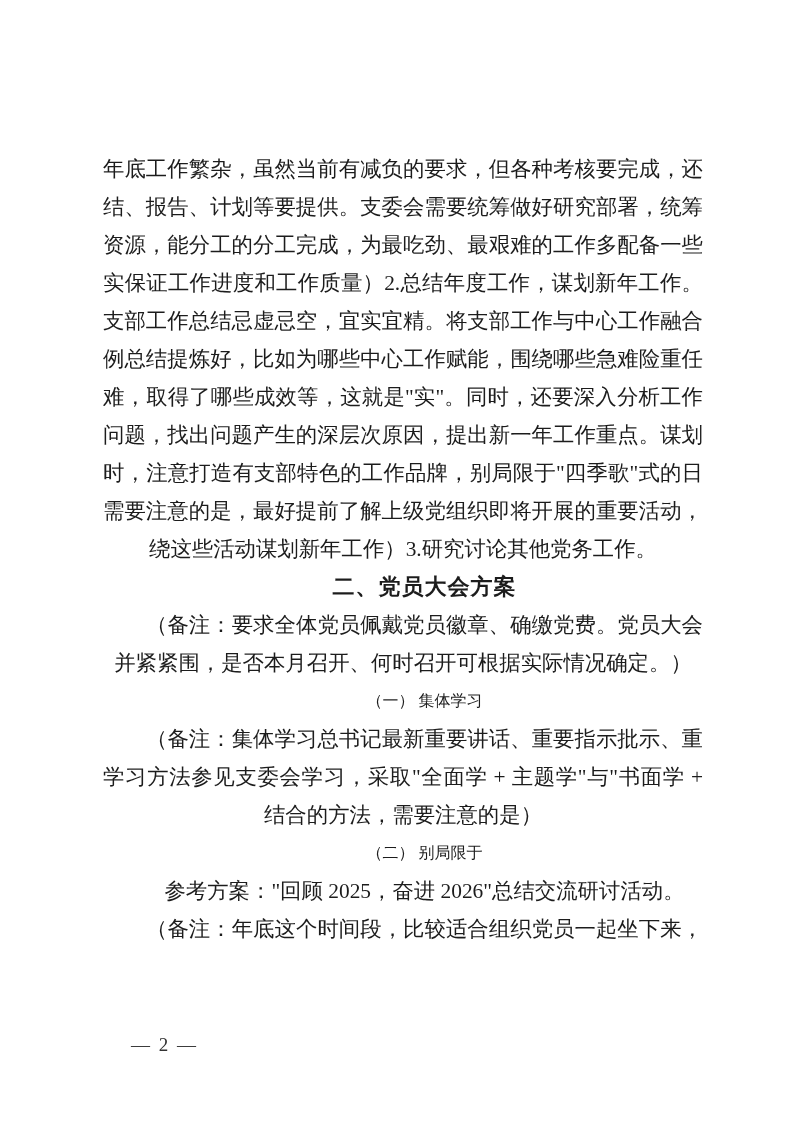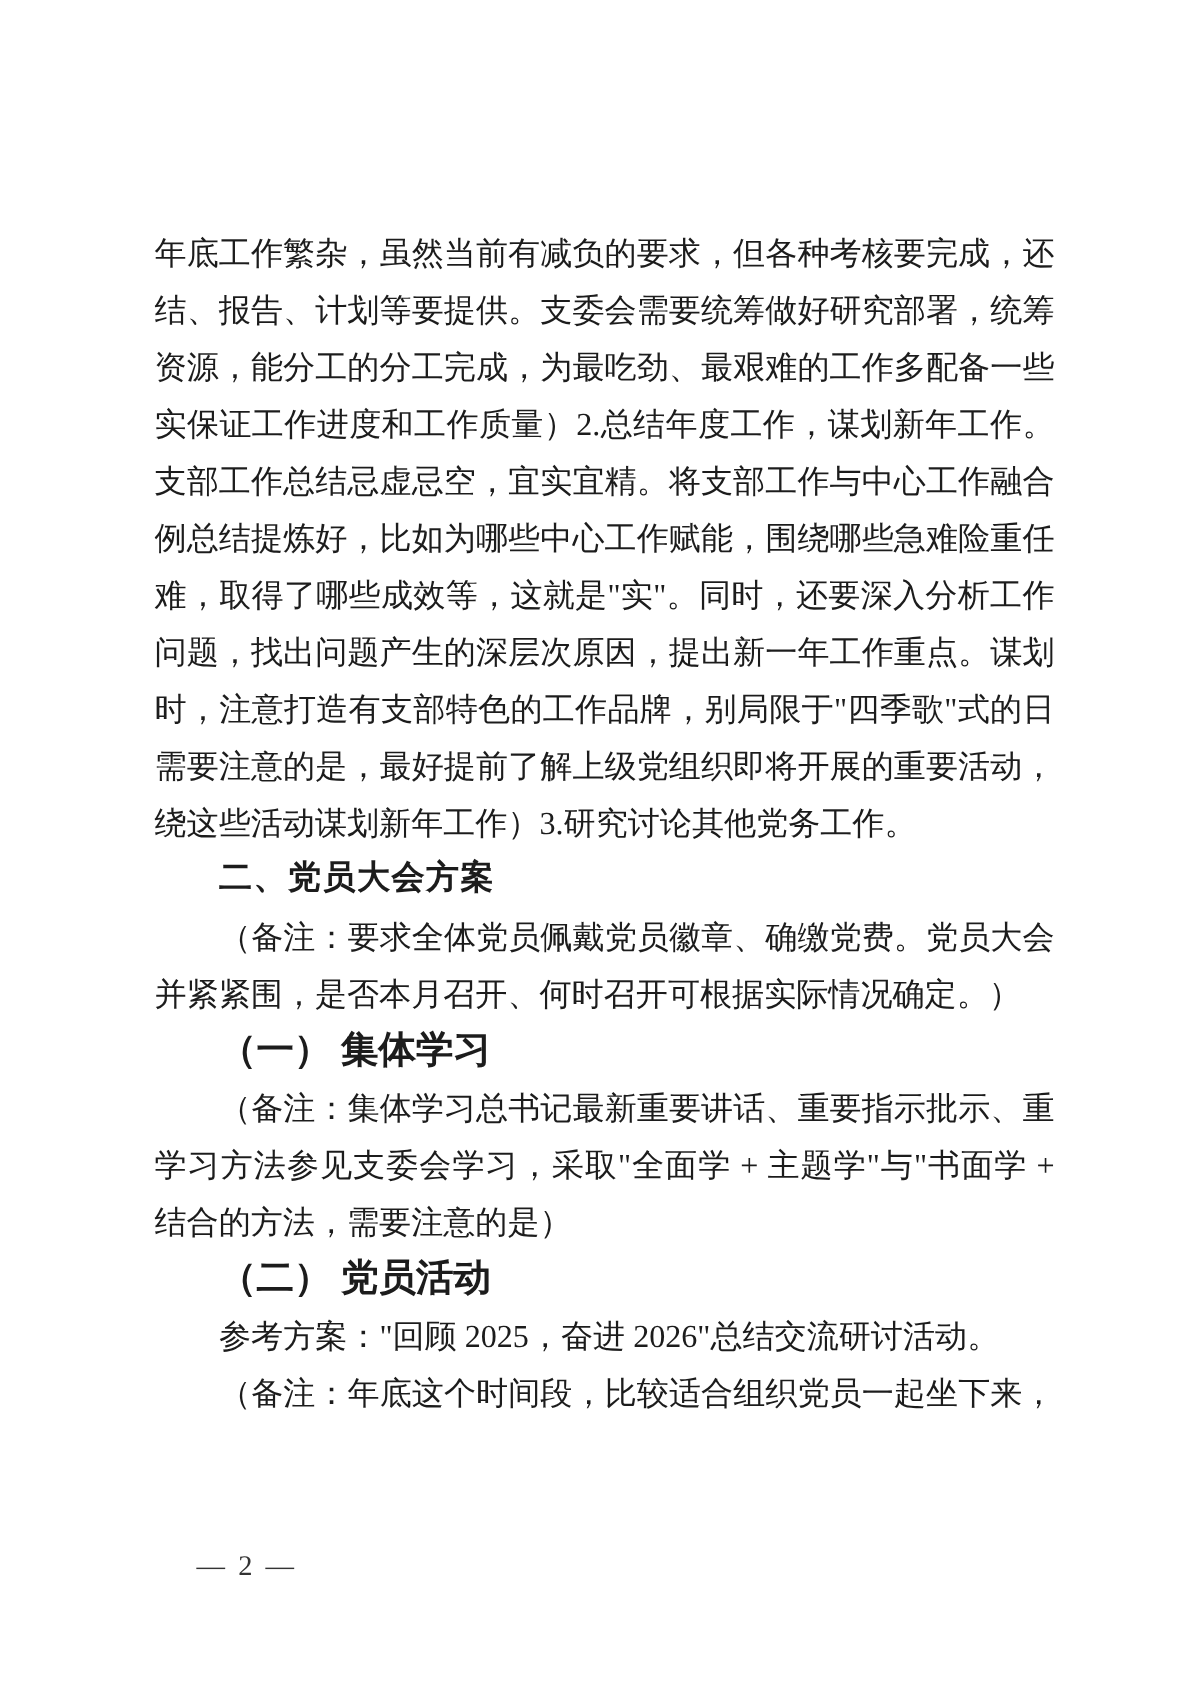--- a/index.html
+++ b/index.html
@@ -22,39 +22,40 @@
     top: 150px;
     width: 600px;
   }
   .ln {
     height: 38px;
     line-height: 38px;
     font-size: 21.4px;
     white-space: nowrap;
     color: #1c1c1c;
     font-family: "Liberation Serif", "DejaVu Serif", serif;
+    text-align: center;
   }
   .fill {
     white-space: normal;
     text-align: justify;
     text-align-last: justify;
     overflow: hidden;
   }
   .ind {
     text-indent: 43px;
   }
   .heading {
-    font-family: Liberation Mono, monospace;
+    font-family: Liberation Serif, serif;
     font-weight: bold;
     font-size: 22px;
     letter-spacing: 1px;
   }
   .subhead {
-    font-weight: 700;
-    font-size: 25px;
+    font-weight: 400;
+    font-size: 16px;
   }
   .footer {
     position: absolute;
     left: 131px;
     top: 1030px;
     height: 30px;
     line-height: 30px;
     font-size: 19px;
     color: #333333;
     letter-spacing: 2px;
@@ -84,21 +85,21 @@
     <div class="ln fill ind">（备注：要求全体党员佩戴党员徽章、确缴党费。党员大会按规定每</div>
     <div class="ln">并紧紧围，是否本月召开、何时召开可根据实际情况确定。）</div>
 
     <div class="ln subhead ind">（一） 集体学习</div>
 
 
     <div class="ln fill ind">（备注：集体学习总书记最新重要讲话、重要指示批示、重要文章。</div>
     <div class="ln fill">学习方法参见支委会学习，采取"全面学 + 主题学"与"书面学 + 现场学"相</div>
     <div class="ln">结合的方法，需要注意的是）</div>
 
-    <div class="ln subhead ind">（二） 党员活动</div>
+    <div class="ln subhead ind">（二） 别局限于</div>
 
     <div class="ln ind">参考方案："回顾 2025，奋进 2026"总结交流研讨活动。</div>
 
     <div class="ln fill ind">（备注：年底这个时间段，比较适合组织党员一起坐下来，共同开展</div>
 
   </div>
 
   <div class="footer">— 2 —</div>
 </div>
 

